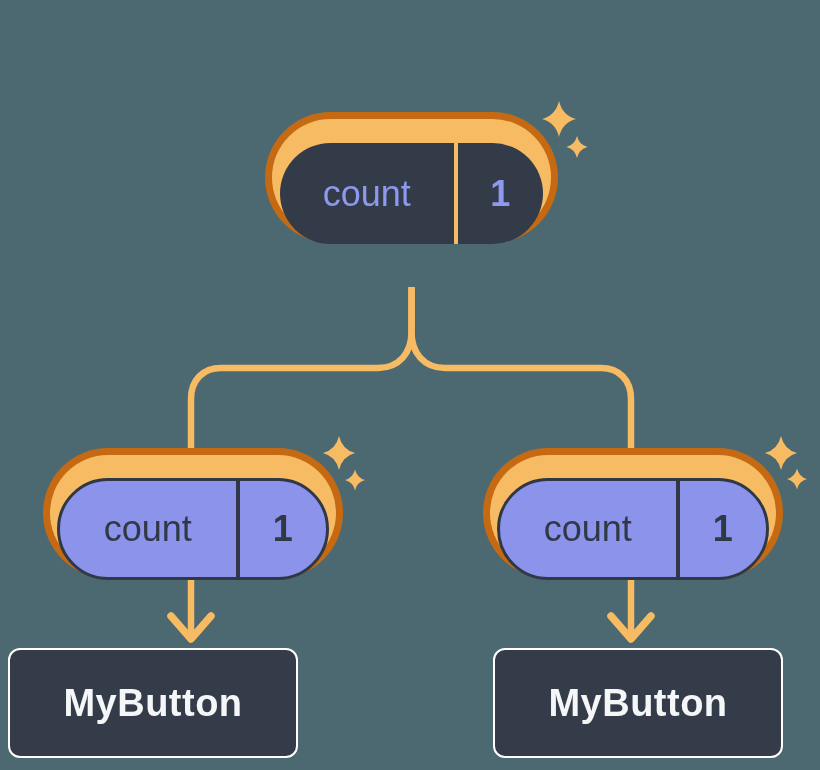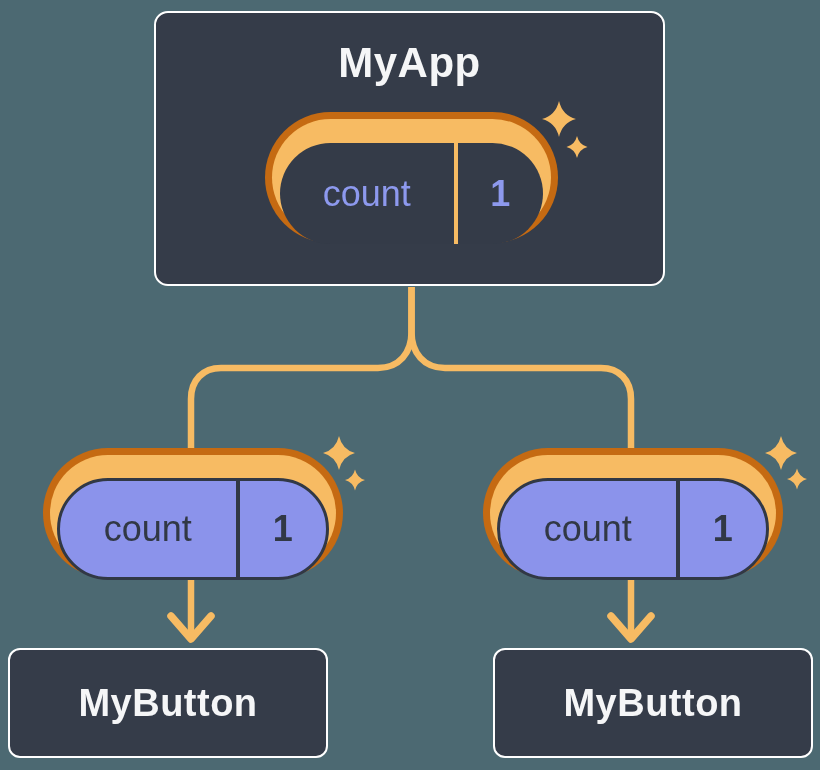--- a/index.html
+++ b/index.html
@@ -32,21 +32,21 @@
     position:absolute;z-index:1;box-sizing:border-box;
     background:var(--node-fill);
     border:2.5px solid var(--node-border);
     color:var(--node-text);
   }
   .node-root{left:154px;top:11px;width:511px;height:275px;border-radius:14px;}
   .node-root .node-title{
     position:absolute;left:0;top:26px;width:100%;text-align:center;
     font-size:42px;font-weight:600;letter-spacing:.5px;
   }
-  .node-leaf{width:320px;height:110px;border-radius:12px;
+  .node-leaf{width:290px;height:110px;border-radius:12px;
     display:flex;align-items:center;justify-content:center;}
   .node-leaf .node-title{font-size:38px;font-weight:600;letter-spacing:.5px;}
   .node-leaf-left{left:8px;top:648px;}
   .node-leaf-right{left:493px;top:648px;}
 
   .pill{
     position:absolute;z-index:3;box-sizing:border-box;
     background:var(--ring-outer);border-radius:999px;padding:7px;
   }
   .pill-mid{box-sizing:border-box;height:100%;background:var(--ring-inner);border-radius:999px;padding:8px;}
@@ -72,23 +72,20 @@
 
 <div id="canvas">
 
   <svg class="layer connectors" viewBox="0 0 820 770">
     <path class="line" d="M 411.5 287 L 411.5 332 C 411.5 353 399 368 378 368 L 221 368 C 203 368 191 380 191 399 L 191 638"></path>
     <path class="line" d="M 411.5 287 L 411.5 332 C 411.5 353 424 368 445 368 L 601 368 C 619 368 631 380 631 399 L 631 638"></path>
     <polyline class="arrow" points="171,616 191,639 211,616"></polyline>
     <polyline class="arrow" points="611,616 631,639 651,616"></polyline>
   </svg>
 
-  <div class="node node-root">
-    <div class="node-title">MyApp</div>
-  </div>
 
   <div class="pill pill-root">
     <div class="pill-mid">
       <div class="pill-core dark">
         <div class="pill-cell pill-label">count</div>
         <div class="pill-divider"></div>
         <div class="pill-cell pill-value">1</div>
       </div>
     </div>
   </div>

